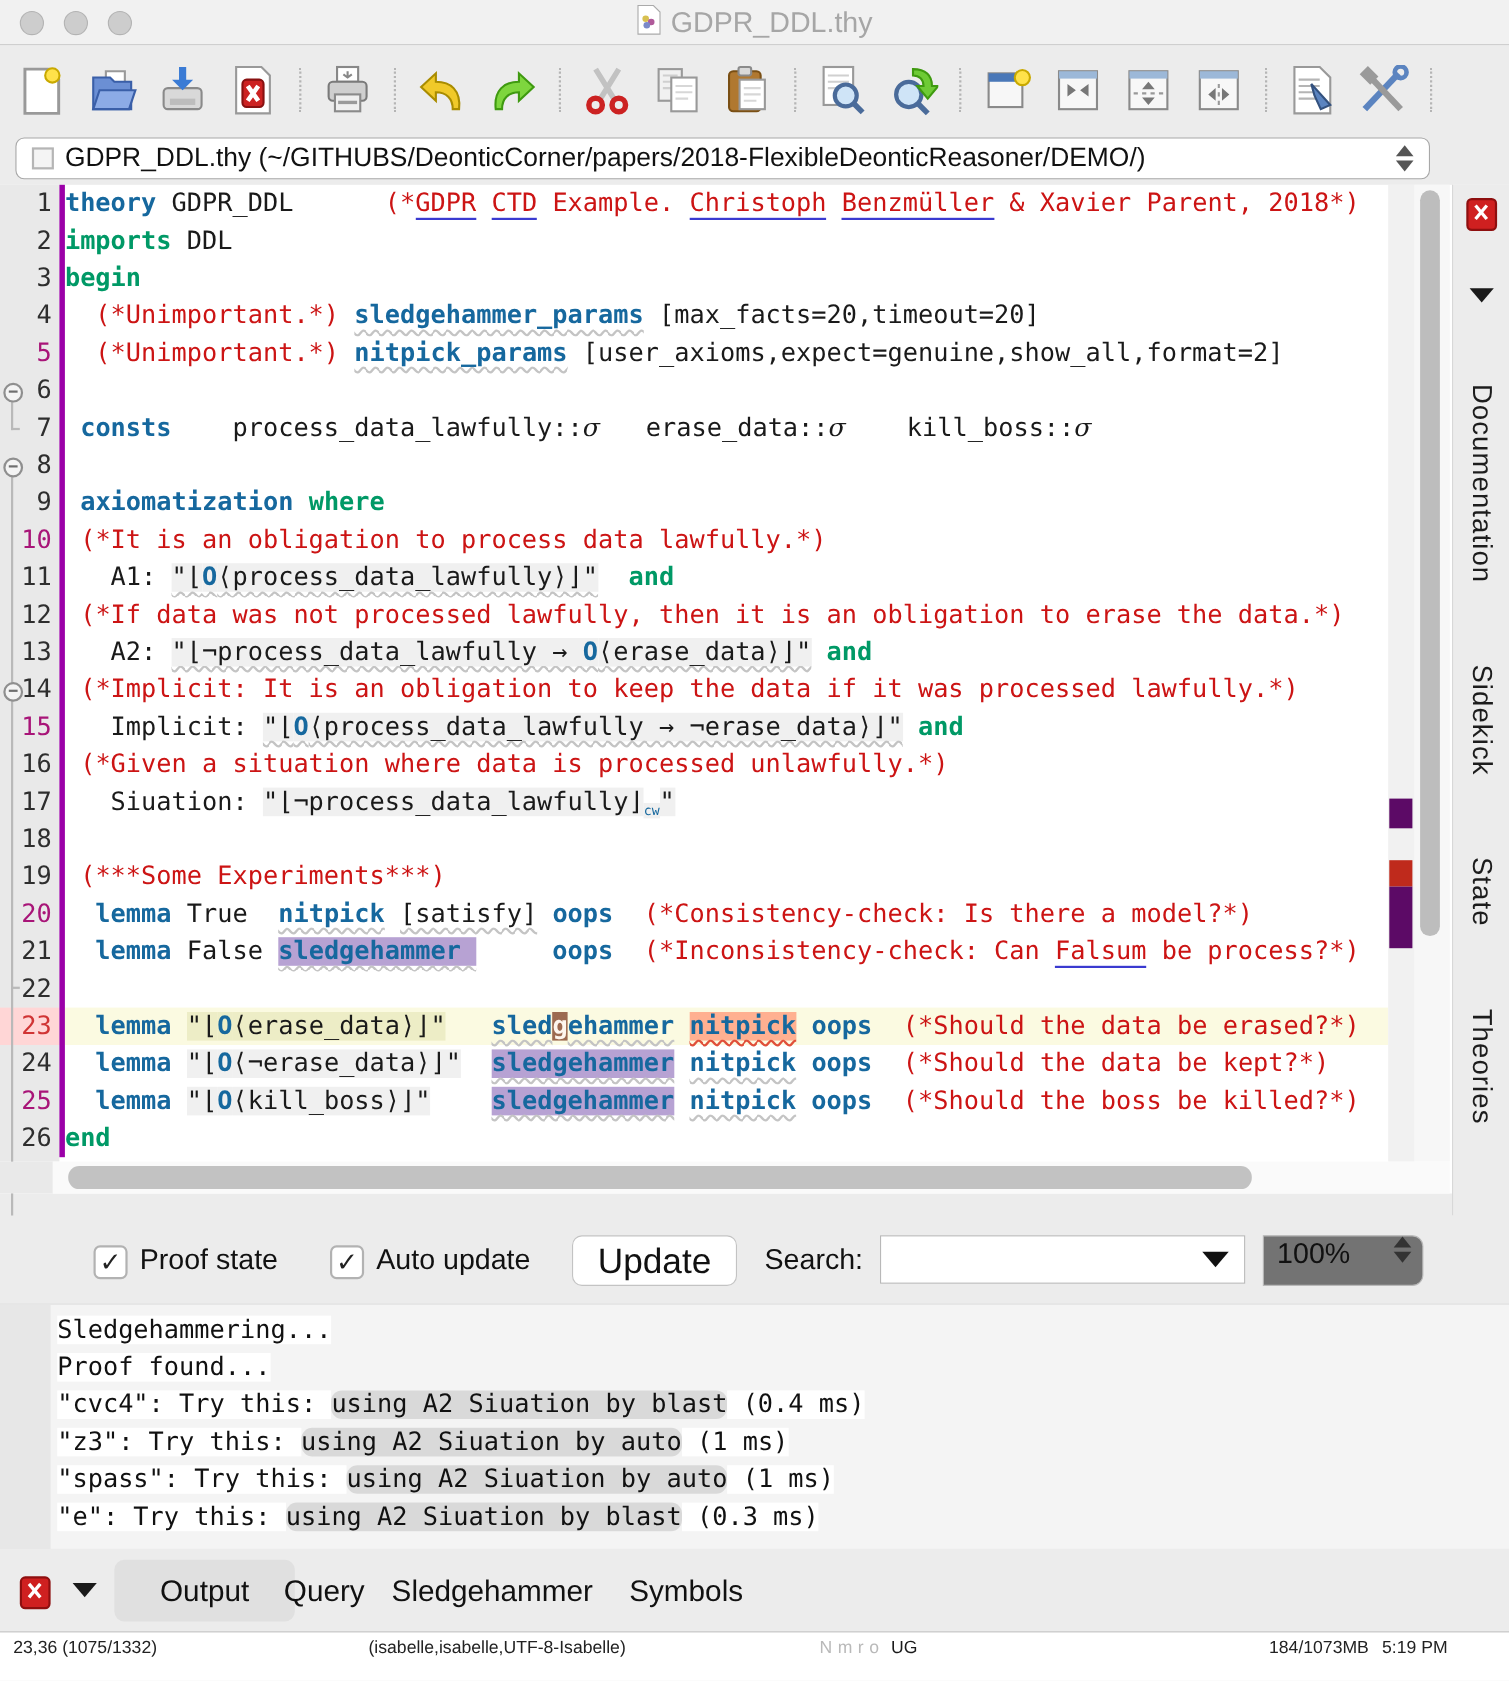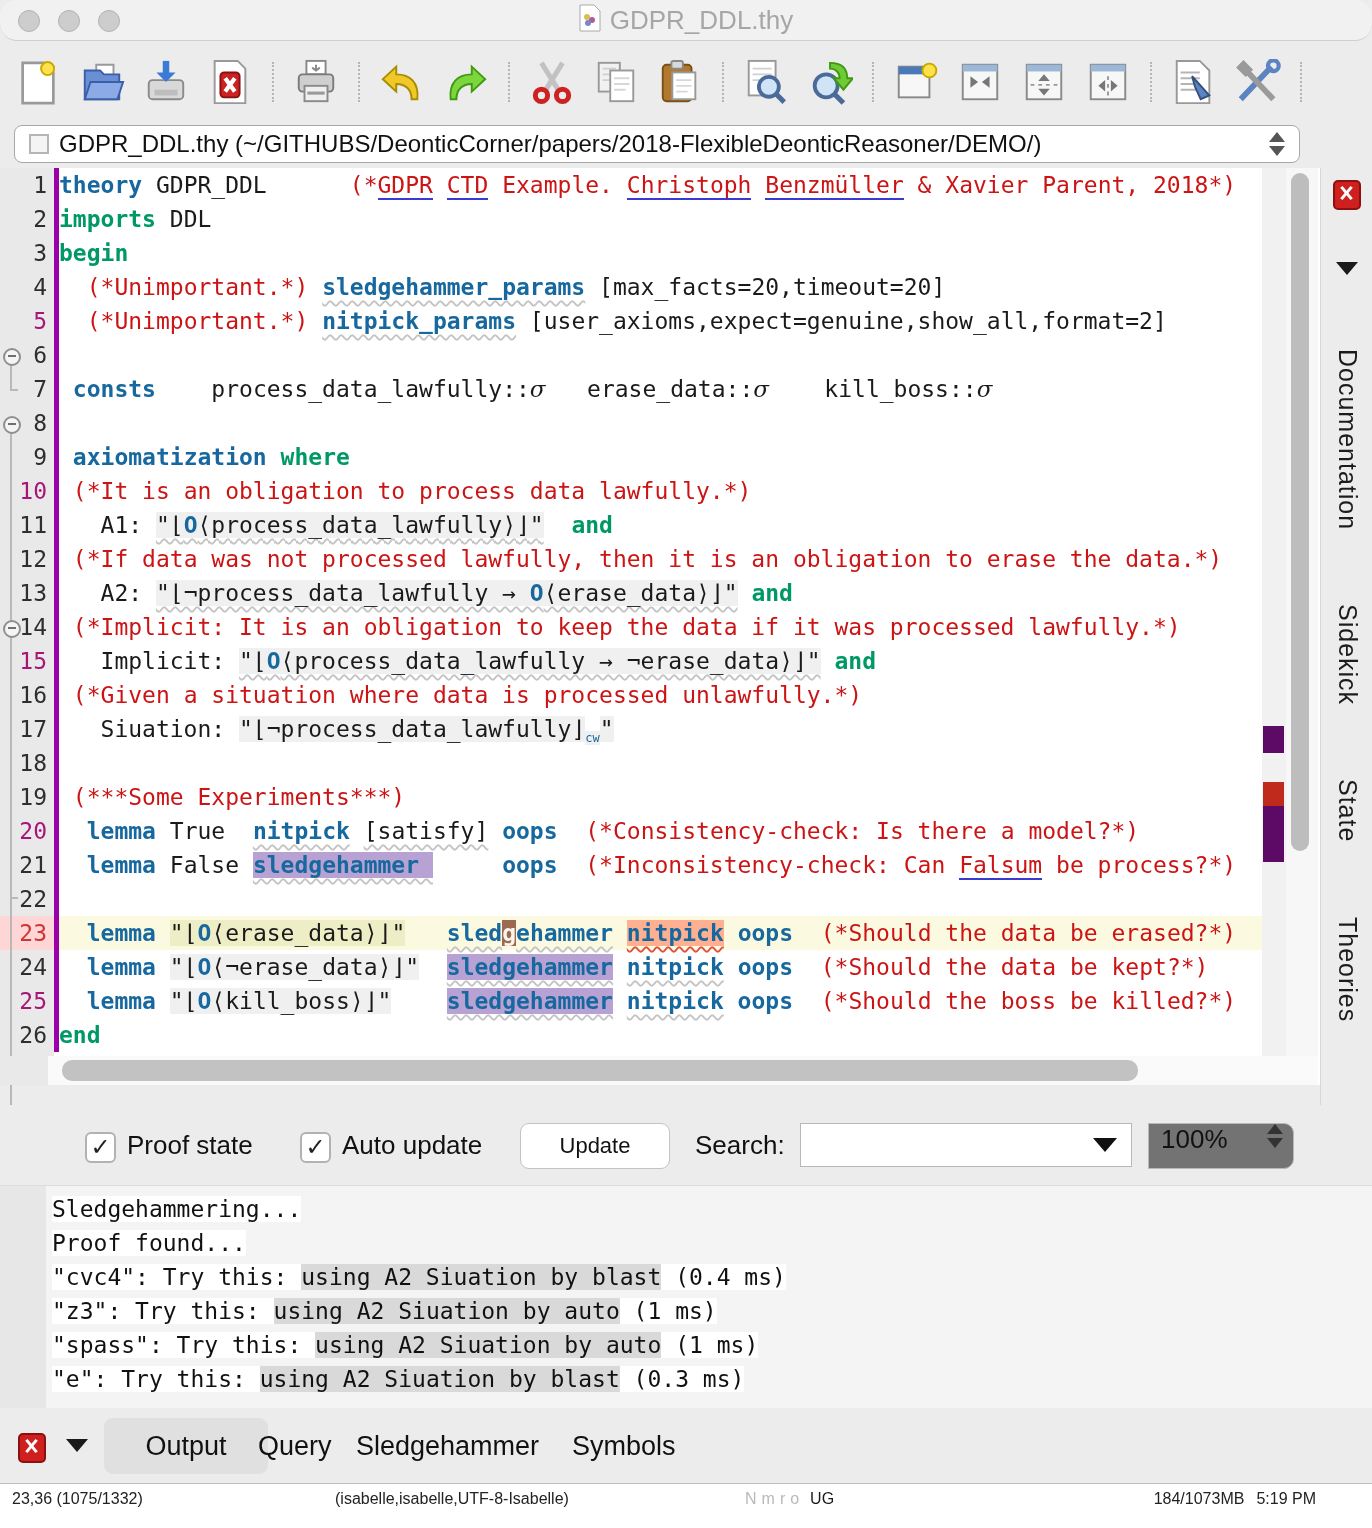--- a/index.html
+++ b/index.html
@@ -1,20 +1,20 @@
 <!DOCTYPE html>
 <html><head>
 <meta charset="utf-8">
 <style>
   html,body{margin:0;padding:0;}
   body{width:1372px;height:1528px;position:relative;overflow:hidden;background:#ececec;
        font-family:"Liberation Sans",sans-serif;color:#222;}
   .abs{position:absolute;}
   
-  #titlebar{left:0;top:0;width:1372px;height:40px;background:#f1f1f1;border-bottom:1px solid #cfcfcf;border-radius:17px;}
+  #titlebar{left:0;top:0;width:1372px;height:40px;background:#f1f1f1;border-bottom:1px solid #cfcfcf;}
   .tl{position:absolute;top:10px;width:20px;height:20px;border-radius:50%;
       background:#cdcdcd;border:1px solid #b3b3b3;}
   #title-center{position:absolute;left:0;right:0;top:0;height:40px;display:flex;
       align-items:center;justify-content:center;gap:9px;}
   #window-title{color:#a6a6a6;font-size:26px;}
   
   #toolbar{left:0;top:41px;width:1372px;height:81px;display:flex;align-items:center;padding-left:12px;box-sizing:border-box;}
   .tb{width:52px;height:52px;margin-right:12px;display:flex;align-items:center;justify-content:center;}
   .tb svg{width:46px;height:46px;}
   .tsep{width:2px;height:40px;border-left:2px dotted #b5b5b5;margin:0 14px 0 4px;}
@@ -73,38 +73,38 @@
   .menu-tri{width:0;height:0;border-left:11px solid transparent;border-right:11px solid transparent;border-top:13px solid #1a1a1a;}
   .vlabel{writing-mode:vertical-rl;font-size:25px;color:#1c1c1c;margin-top:74px;letter-spacing:1px;}
   #rightdock .closebox{margin-top:12px;}
   #rightdock .menu-tri{margin-top:52px;}
   
   #controlbar{left:0;top:1105px;width:1372px;height:80px;background:#ececec;}
   .cb{position:absolute;top:1132px;width:27px;height:27px;background:#fff;border:2px solid #b2b2b2;border-radius:6px;
       font-family:"DejaVu Sans",sans-serif;font-size:24px;line-height:26px;text-align:center;color:#222;}
   .cblabel{position:absolute;top:1130px;font-size:26px;color:#111;}
   #update-btn{position:absolute;left:520px;top:1123px;width:148px;height:44px;background:#fff;border:1px solid #c3c3c3;
-      border-radius:9px;font-size:22px;color:#111;display:flex;align-items:center;justify-content:center;}
+      border-radius:9px;font-size:32px;color:#111;display:flex;align-items:center;justify-content:center;}
   #search-label{position:absolute;left:695px;top:1130px;font-size:26px;color:#111;}
   #search-combo{position:absolute;left:800px;top:1123px;width:332px;height:44px;background:#fff;border:1px solid #b8b8b8;
       display:flex;align-items:center;justify-content:flex-end;padding-right:14px;box-sizing:border-box;}
   .combo-tri{width:0;height:0;border-left:12px solid transparent;border-right:12px solid transparent;border-top:14px solid #111;}
   #zoom-spinner{position:absolute;left:1148px;top:1123px;width:144px;height:44px;background:#737373;border:1px solid #b8b8b8;
       border-radius:0 10px 10px 0;display:flex;align-items:flex-start;}
   #zoom-value{flex:1;font-size:26px;color:#111;padding-left:12px;}
   #zoom-spinner .spin{margin-right:10px;}
   #zoom-spinner .up-t{border-bottom-color:#333;}
   #zoom-spinner .dn-t{border-top-color:#333;}
   
   #output{left:0;top:1185px;width:1372px;height:223px;background:#f4f4f4;border-top:1px solid #dcdcdc;}
   #output-strip{position:absolute;left:0;top:0;width:46px;height:223px;background:#e7e7e7;}
   #output-lines{position:absolute;left:46px;top:6px;right:0;}
   .ol{height:34px;line-height:34px;white-space:pre;font-family:"DejaVu Sans Mono",monospace;font-size:23px;color:#111;padding-left:6px;}
   .ol .p{background:#ffffff;}
-  .ol .h{background:#d9d9d9;}
+  .ol .h{background:#d9d9d9;border-radius:10px;}
   
   #docktabs{left:0;top:1408px;width:1372px;height:75px;background:#ececec;}
   #docktabs .closebox{position:absolute;left:18px;top:25px;}
   #docktabs .menu-tri{position:absolute;left:66px;top:31px;}
   .dtab{position:absolute;top:1418px;height:56px;display:flex;align-items:center;justify-content:center;
         font-size:27px;color:#111;border-radius:9px;padding:0 20px;text-align:right;}
   .dtab.sel{background:#e0e0e0;}
   
   #statusbar{left:0;top:1483px;width:1372px;height:45px;background:#fff;border-top:1px solid #bfbfbf;
       font-size:26px;color:#111;}

